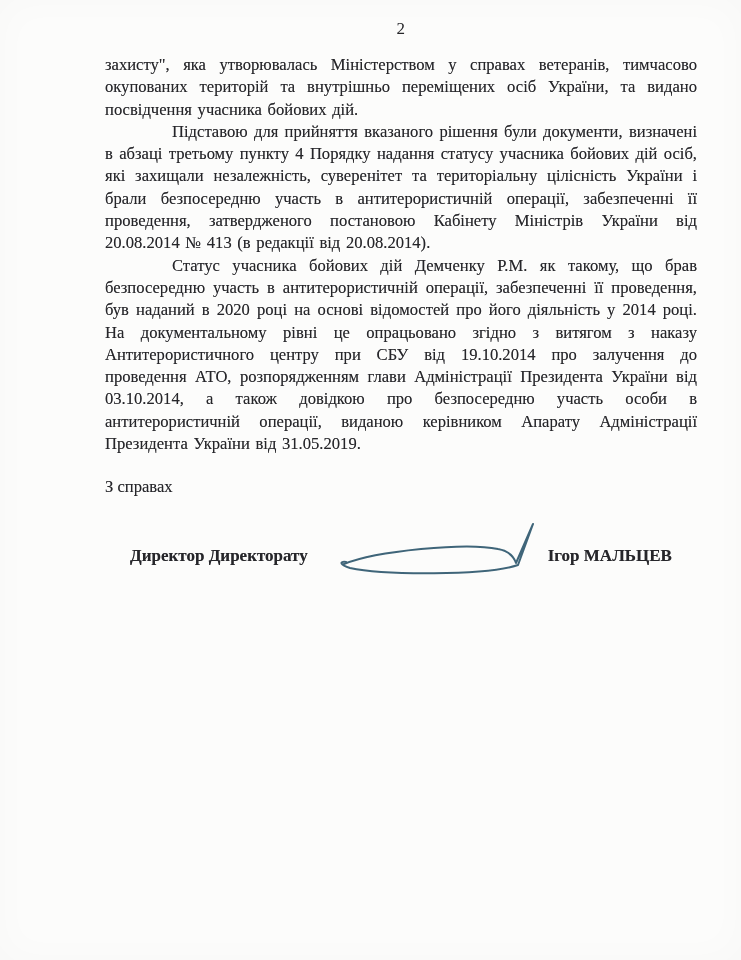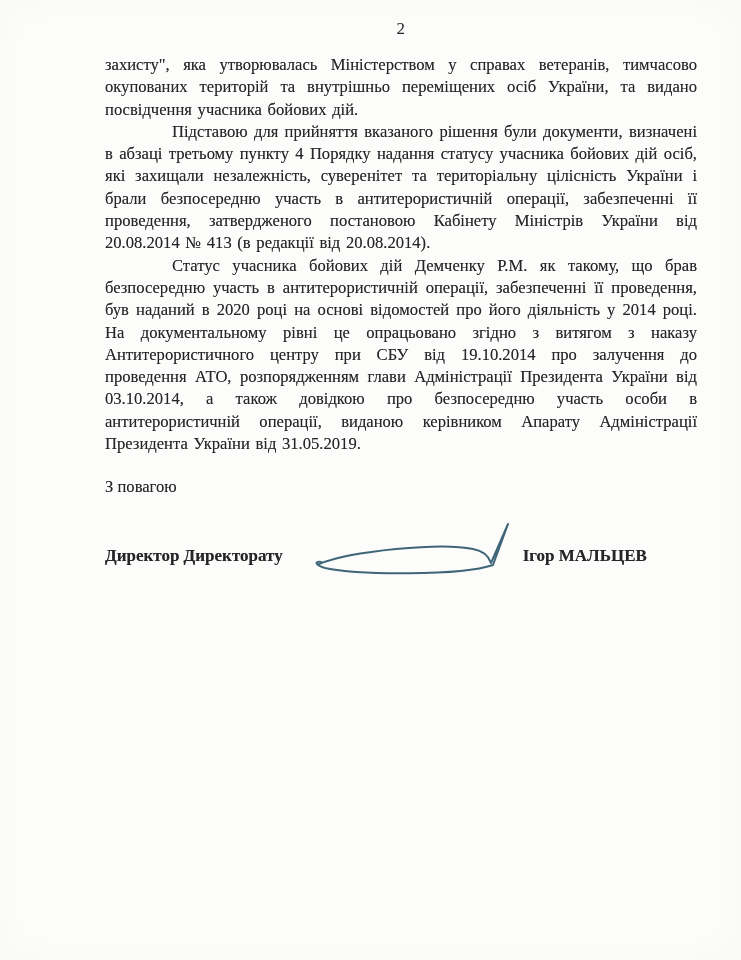--- a/index.html
+++ b/index.html
@@ -47,21 +47,21 @@
     margin: 0;
     margin-top: 21px;
     font-size: 16.6px;
     line-height: 22.3px;
     text-shadow: 0 0 0.5px rgba(40,40,45,0.45);
   }
   .sig-row {
     margin-top: 26px;
     display: flex;
     align-items: center;
-    justify-content: flex-start;
+    justify-content: center;
     height: 62px;
   }
   .sig-title, .sig-name {
     font-weight: bold;
     font-size: 17px;
     white-space: nowrap;
     text-shadow: 0 0 0.5px rgba(40,40,45,0.5);
   }
   .sig-ink {
     flex: 0 0 auto;
@@ -78,21 +78,21 @@
   <div class="content">
 
     <div class="page-number">2</div>
 
     <p class="para no-indent">захисту", яка утворювалась Міністерством у справах ветеранів, тимчасово окупованих територій та внутрішньо переміщених осіб України, та видано посвідчення учасника бойових дій.</p>
 
     <p class="para">Підставою для прийняття вказаного рішення були документи, визначені в абзаці третьому пункту 4 Порядку надання статусу учасника бойових дій осіб, які захищали незалежність, суверенітет та територіальну цілісність України і брали безпосередню участь в антитерористичній операції, забезпеченні її проведення, затвердженого постановою Кабінету Міністрів України від 20.08.2014 № 413 (в редакції від 20.08.2014).</p>
 
     <p class="para">Статус учасника бойових дій Демченку Р.М. як такому, що брав безпосередню участь в антитерористичній операції, забезпеченні її проведення, був наданий в 2020 році на основі відомостей про його діяльність у 2014 році. На документальному рівні це опрацьовано згідно з витягом з наказу Антитерористичного центру при СБУ від 19.10.2014 про залучення до проведення АТО, розпорядженням глави Адміністрації Президента України від 03.10.2014, а також довідкою про безпосередню участь особи в антитерористичній операції, виданою керівником Апарату Адміністрації Президента України від 31.05.2019.</p>
 
-    <p class="closing">З повагою</p>
+    <p class="closing">З справах</p>
 
     <div class="sig-row">
       <span class="sig-title">Директор Директорату</span>
 
       <span class="sig-ink">
         <svg width="206" height="62" viewBox="0 0 206 62" fill="none" xmlns="http://www.w3.org/2000/svg">
           <path d="M 10 46 C 42 33, 132 24, 164 31
                    C 175 33, 180 39, 182 45
                    L 199 6
                    L 184 47

